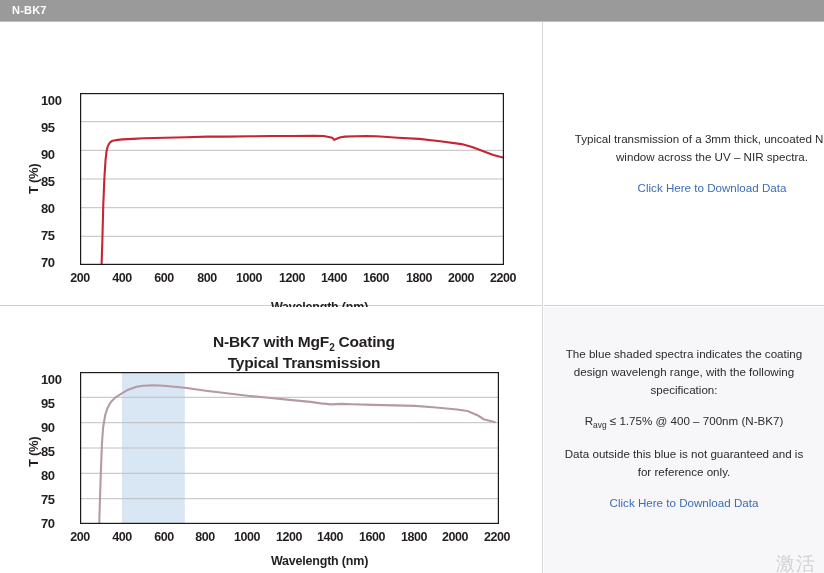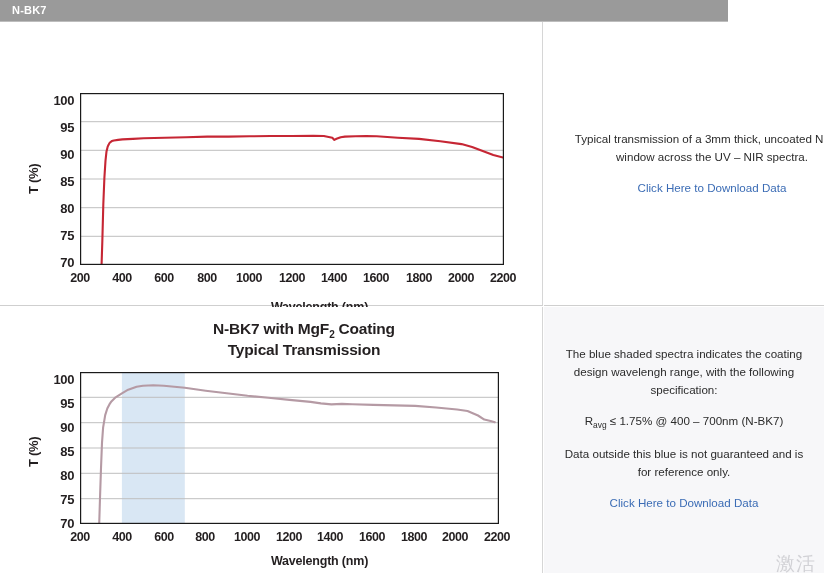--- a/index.html
+++ b/index.html
@@ -16,21 +16,21 @@
     position: relative;
     width: 824px;
     height: 573px;
     background: #ffffff;
   }
 
   
   .titlebar {
     position: absolute;
     left: 0; top: 0;
-    width: 728px; height: 22px;
+    width: 824px; height: 22px;
     background: #9a9a9a;
     border-bottom: 1px solid #bdbdbd;
   }
   .titlebar-label {
     position: absolute;
     left: 12px; top: 4px;
     font-size: 11px;
     font-weight: bold;
     color: #ffffff;
     letter-spacing: 0.2px;
@@ -102,21 +102,21 @@
     text-align: center;
     font-weight: bold;
     font-size: 12.5px;
     color: #231f20;
     letter-spacing: -0.2px;
     margin-left: 48px;
   }
   .ytick {
     position: absolute;
     right: 0;
-    text-align: right;
+    text-align: left;
     font-weight: bold;
     font-size: 13px;
     color: #231f20;
     line-height: 1;
     letter-spacing: -0.4px;
   }
   .xtick {
     position: absolute;
     text-align: center;
     font-weight: bold;
@@ -223,21 +223,21 @@
     <div class="panel-text-top">
       <div class="panel-text-inner">
         <div class="ptext">Typical transmission of a 3mm thick, uncoated N-BK7 window across the UV – NIR spectra.</div>
         <div class="ptext">
           <a class="dl-link" href="#">Click Here to Download Data</a>
         </div>
       </div>
     </div>
 
     <div class="panel-chart-bot">
-      <div class="chart-title" style="position:absolute;left:0;top:13px;width:608px;">
+      <div class="chart-title" style="position:absolute;left:0;top:26px;width:608px;">
         <div><span>N-BK7 with MgF</span><span class="sub">2</span><span> Coating</span></div>
         <div>Typical Transmission</div>
       </div>
 
       <div class="plotwrap" style="position:absolute;left:0;top:0;width:543px;height:266px;">
 
         <div class="ylabel" style="left:26px;top:160px;">T (%)</div>
 
         <div class="ytick" style="top:66px;width:33px;left:41px;">100</div>
         <div class="ytick" style="top:90px;width:33px;left:41px;">95</div>

